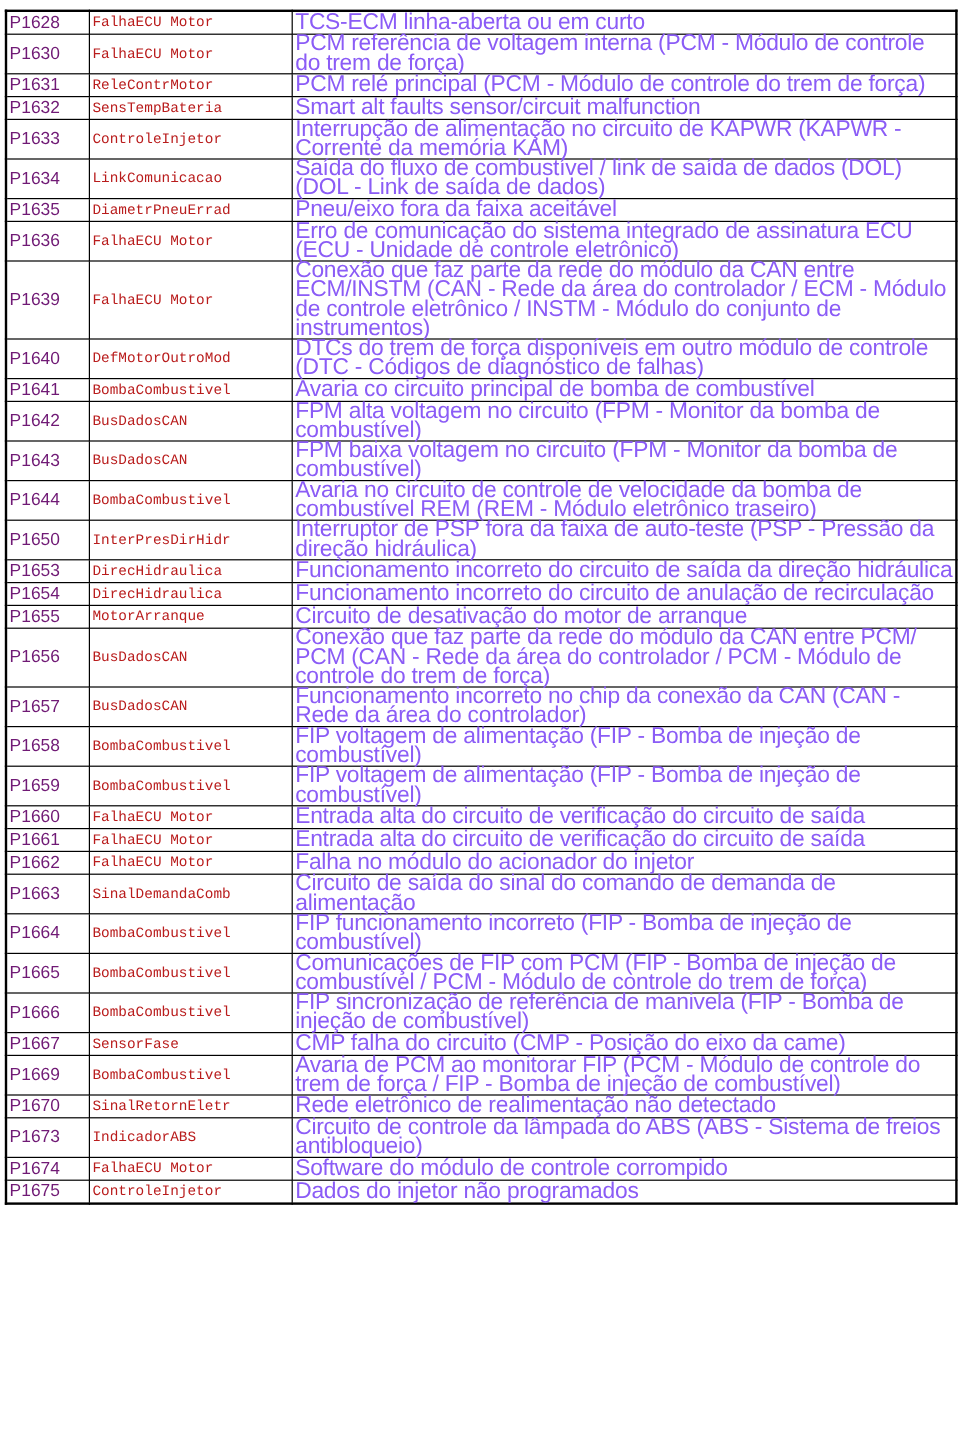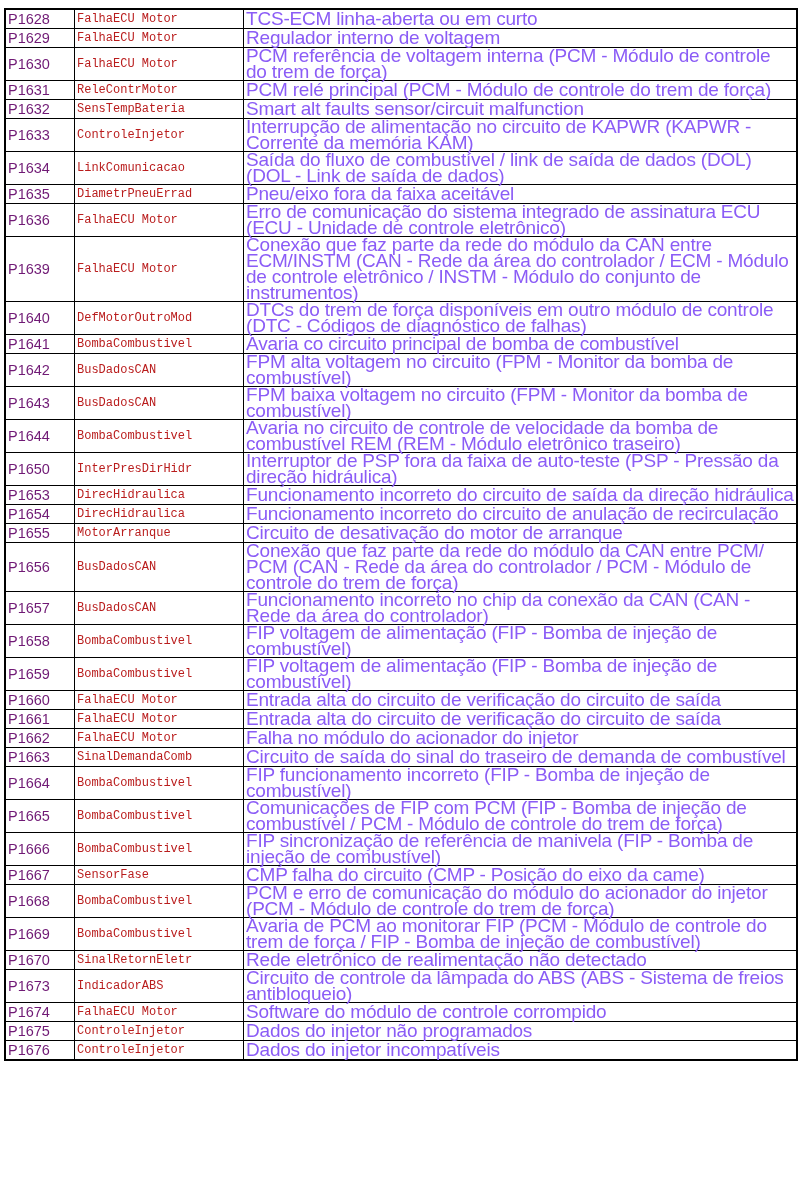--- a/index.html
+++ b/index.html
@@ -43,25 +43,20 @@
 <body>
 
 <table class="dtc">
   <tbody id="dtc-body">
       <tr>
         <td class="code">P1628</td>
         <td class="sys">FalhaECU Motor</td>
         <td class="desc">TCS-ECM linha-aberta ou em curto</td>
       </tr>
       <tr>
-        <td class="code">P1629</td>
-        <td class="sys">FalhaECU Motor</td>
-        <td class="desc">Regulador interno de voltagem</td>
-      </tr>
-      <tr>
         <td class="code">P1630</td>
         <td class="sys">FalhaECU Motor</td>
         <td class="desc">PCM referência de voltagem interna (PCM - Módulo de controle do trem de força)</td>
       </tr>
       <tr>
         <td class="code">P1631</td>
         <td class="sys">ReleContrMotor</td>
         <td class="desc">PCM relé principal (PCM - Módulo de controle do trem de força)</td>
       </tr>
       <tr>
@@ -170,21 +165,21 @@
         <td class="desc">Entrada alta do circuito de verificação do circuito de saída</td>
       </tr>
       <tr>
         <td class="code">P1662</td>
         <td class="sys">FalhaECU Motor</td>
         <td class="desc">Falha no módulo do acionador do injetor</td>
       </tr>
       <tr>
         <td class="code">P1663</td>
         <td class="sys">SinalDemandaComb</td>
-        <td class="desc">Circuito de saída do sinal do traseiro de demanda de combustível</td>
+        <td class="desc">Circuito de saída do sinal do comando de demanda de alimentação</td>
       </tr>
       <tr>
         <td class="code">P1664</td>
         <td class="sys">BombaCombustivel</td>
         <td class="desc">FIP funcionamento incorreto (FIP - Bomba de injeção de combustível)</td>
       </tr>
       <tr>
         <td class="code">P1665</td>
         <td class="sys">BombaCombustivel</td>
         <td class="desc">Comunicações de FIP com  PCM (FIP - Bomba de injeção de combustível / PCM - Módulo de controle do trem de força)</td>
@@ -193,25 +188,20 @@
         <td class="code">P1666</td>
         <td class="sys">BombaCombustivel</td>
         <td class="desc">FIP sincronização de referência de manivela (FIP - Bomba de injeção de combustível)</td>
       </tr>
       <tr>
         <td class="code">P1667</td>
         <td class="sys">SensorFase</td>
         <td class="desc">CMP falha do circuito (CMP - Posição do eixo da came)</td>
       </tr>
       <tr>
-        <td class="code">P1668</td>
-        <td class="sys">BombaCombustivel</td>
-        <td class="desc">PCM e erro de comunicação do módulo do acionador do injetor (PCM - Módulo de controle do trem de força)</td>
-      </tr>
-      <tr>
         <td class="code">P1669</td>
         <td class="sys">BombaCombustivel</td>
         <td class="desc">Avaria de PCM ao monitorar FIP (PCM - Módulo de controle do trem de força / FIP - Bomba de injeção de combustível)</td>
       </tr>
       <tr>
         <td class="code">P1670</td>
         <td class="sys">SinalRetornEletr</td>
         <td class="desc">Rede eletrônico de realimentação não detectado</td>
       </tr>
       <tr>
@@ -221,20 +211,15 @@
       </tr>
       <tr>
         <td class="code">P1674</td>
         <td class="sys">FalhaECU Motor</td>
         <td class="desc">Software do módulo de controle corrompido</td>
       </tr>
       <tr>
         <td class="code">P1675</td>
         <td class="sys">ControleInjetor</td>
         <td class="desc">Dados do injetor não programados</td>
-      </tr>
-      <tr>
-        <td class="code">P1676</td>
-        <td class="sys">ControleInjetor</td>
-        <td class="desc">Dados do injetor incompatíveis</td>
       </tr>
     </tbody>
 </table>
 
 </body></html>

